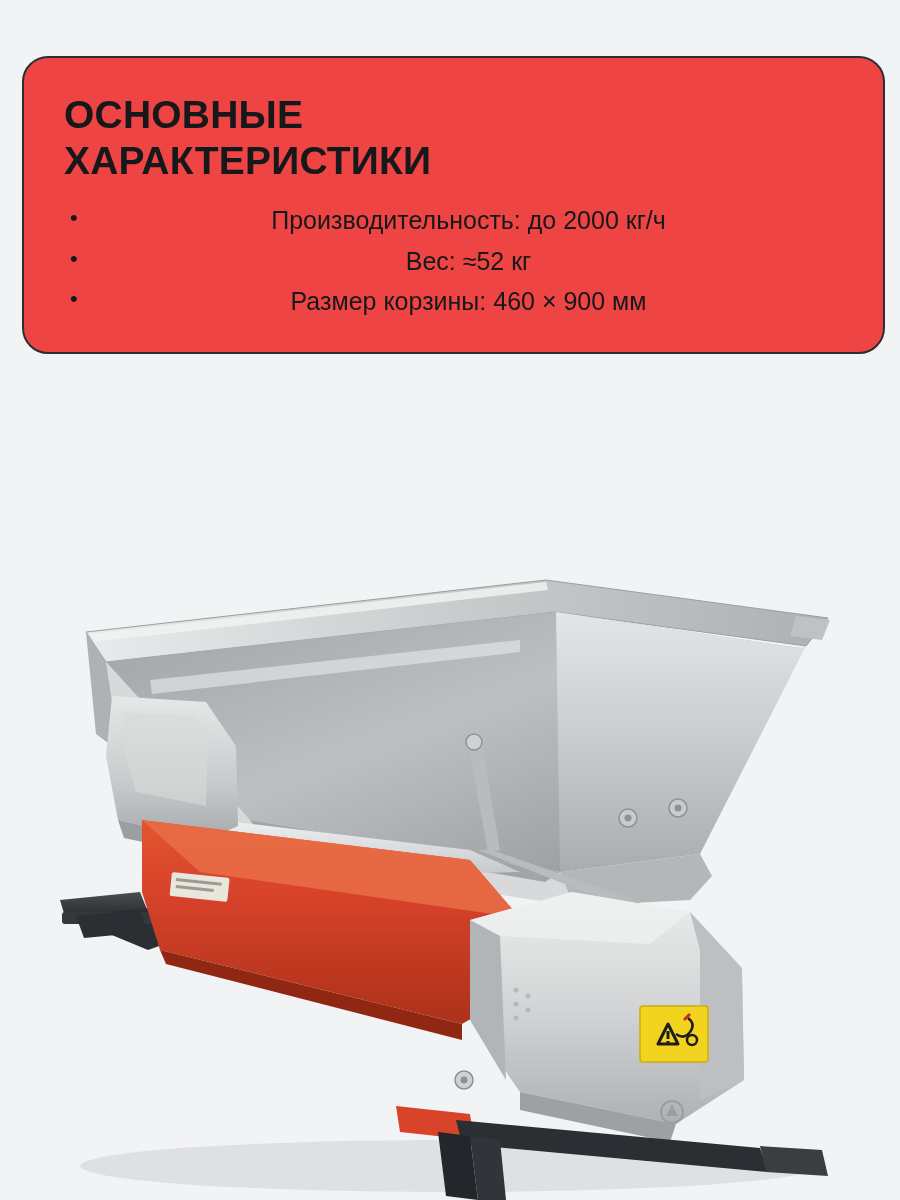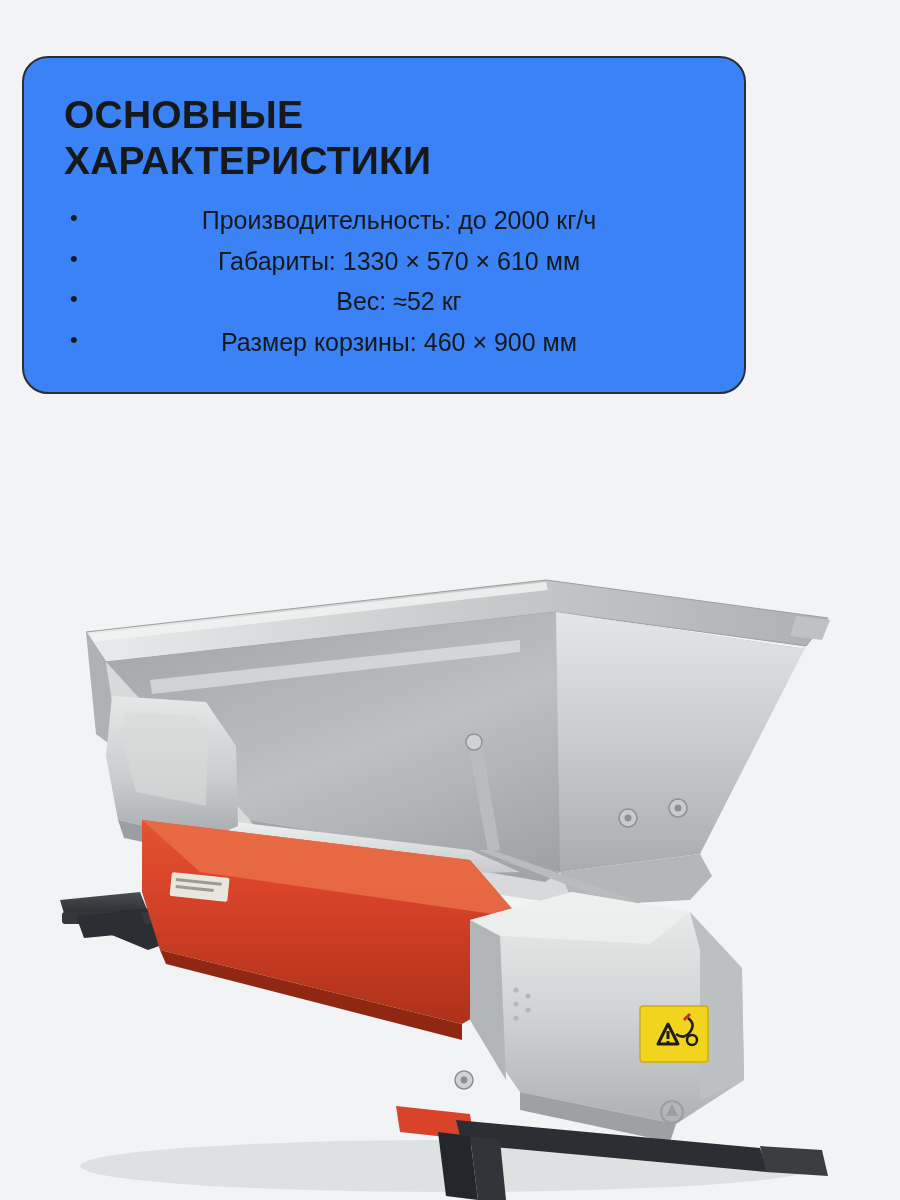--- a/index.html
+++ b/index.html
@@ -34,23 +34,23 @@
   }
   .photo-area svg {
     display: block;
   }
 
   
   .spec-card {
     position: absolute;
     left: 22px;
     top: 56px;
-    width: 724px;
+    width: 863px;
     box-sizing: border-box;
-    background: #3b82f6;
+    background: #ef4444;
     border: 2px solid #2b2f33;
     border-radius: 26px;
     padding: 34px 40px 30px 40px;
   }
 
   .spec-title {
     font-size: 39px;
     line-height: 1.18;
     font-weight: bold;
     color: #16181a;
@@ -250,19 +250,18 @@
         <path d="M76 396 L140 390 L148 412 L84 418 Z" fill="#2b2f33"></path>
       </g>
     </svg>
   </div>
 
   <div class="spec-card">
     <h1 class="spec-title">ОСНОВНЫЕ
 ХАРАКТЕРИСТИКИ</h1>
     <ul class="spec-list">
       <li>Производительность: до 2000 кг/ч</li>
-      <li>Габариты: 1330 × 570 × 610 мм</li>
       <li>Вес: ≈52 кг</li>
       <li>Размер корзины: 460 × 900 мм</li>
     </ul>
   </div>
 
 </div>
 
 </body></html>

